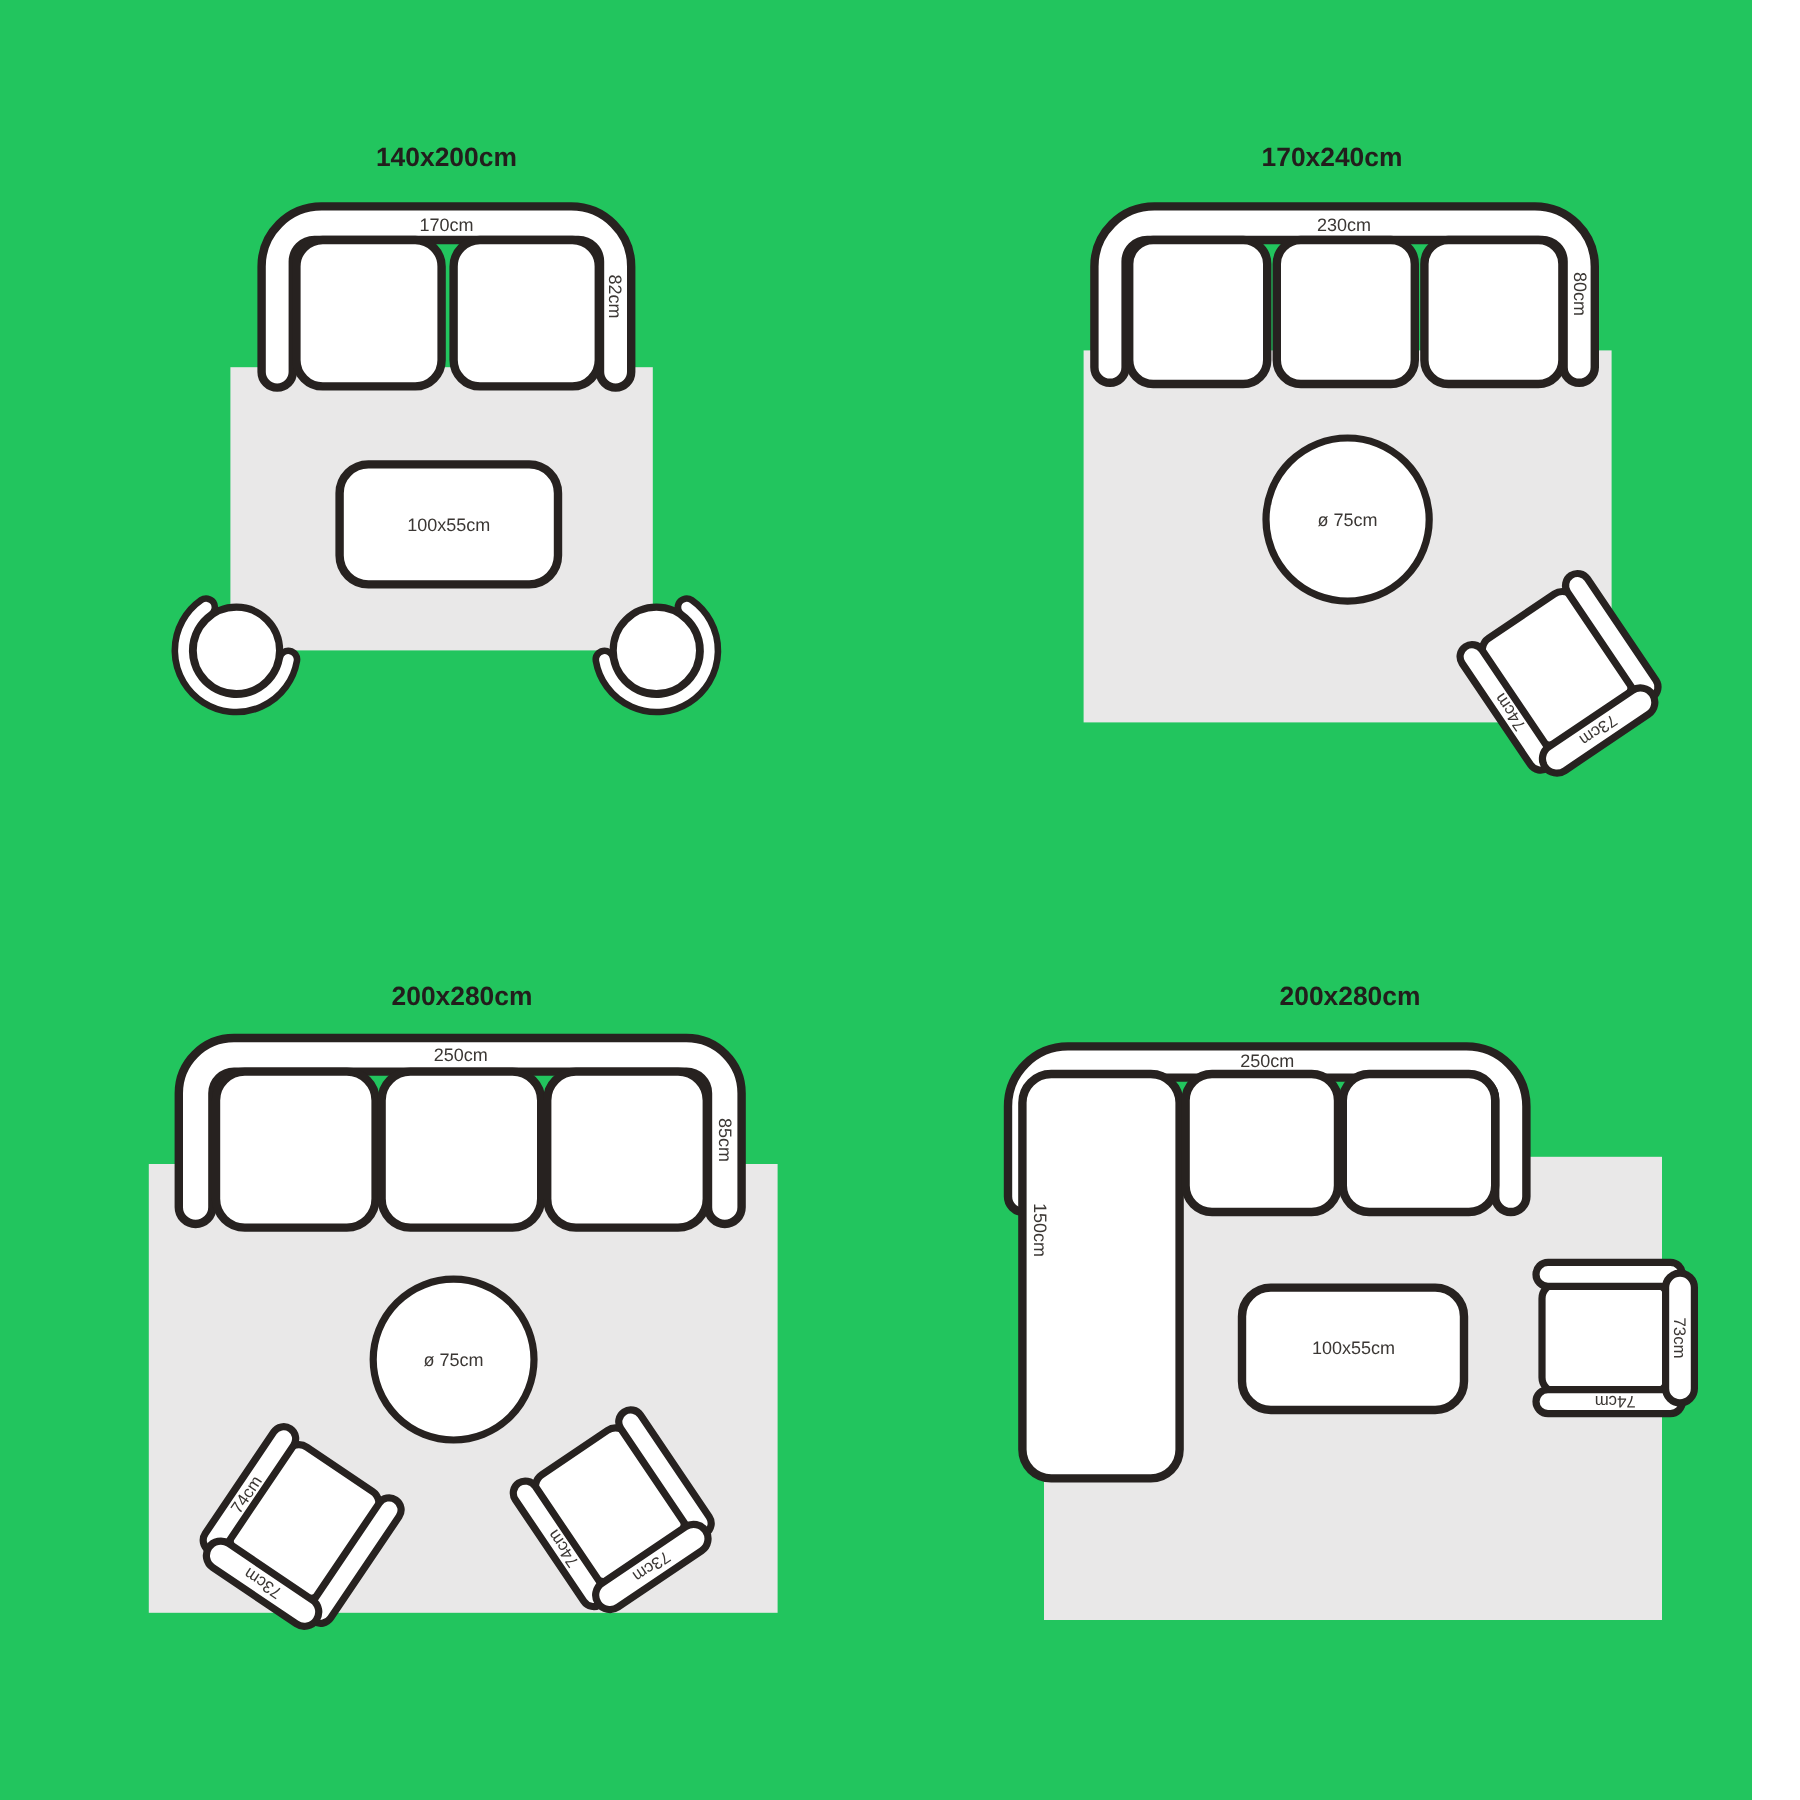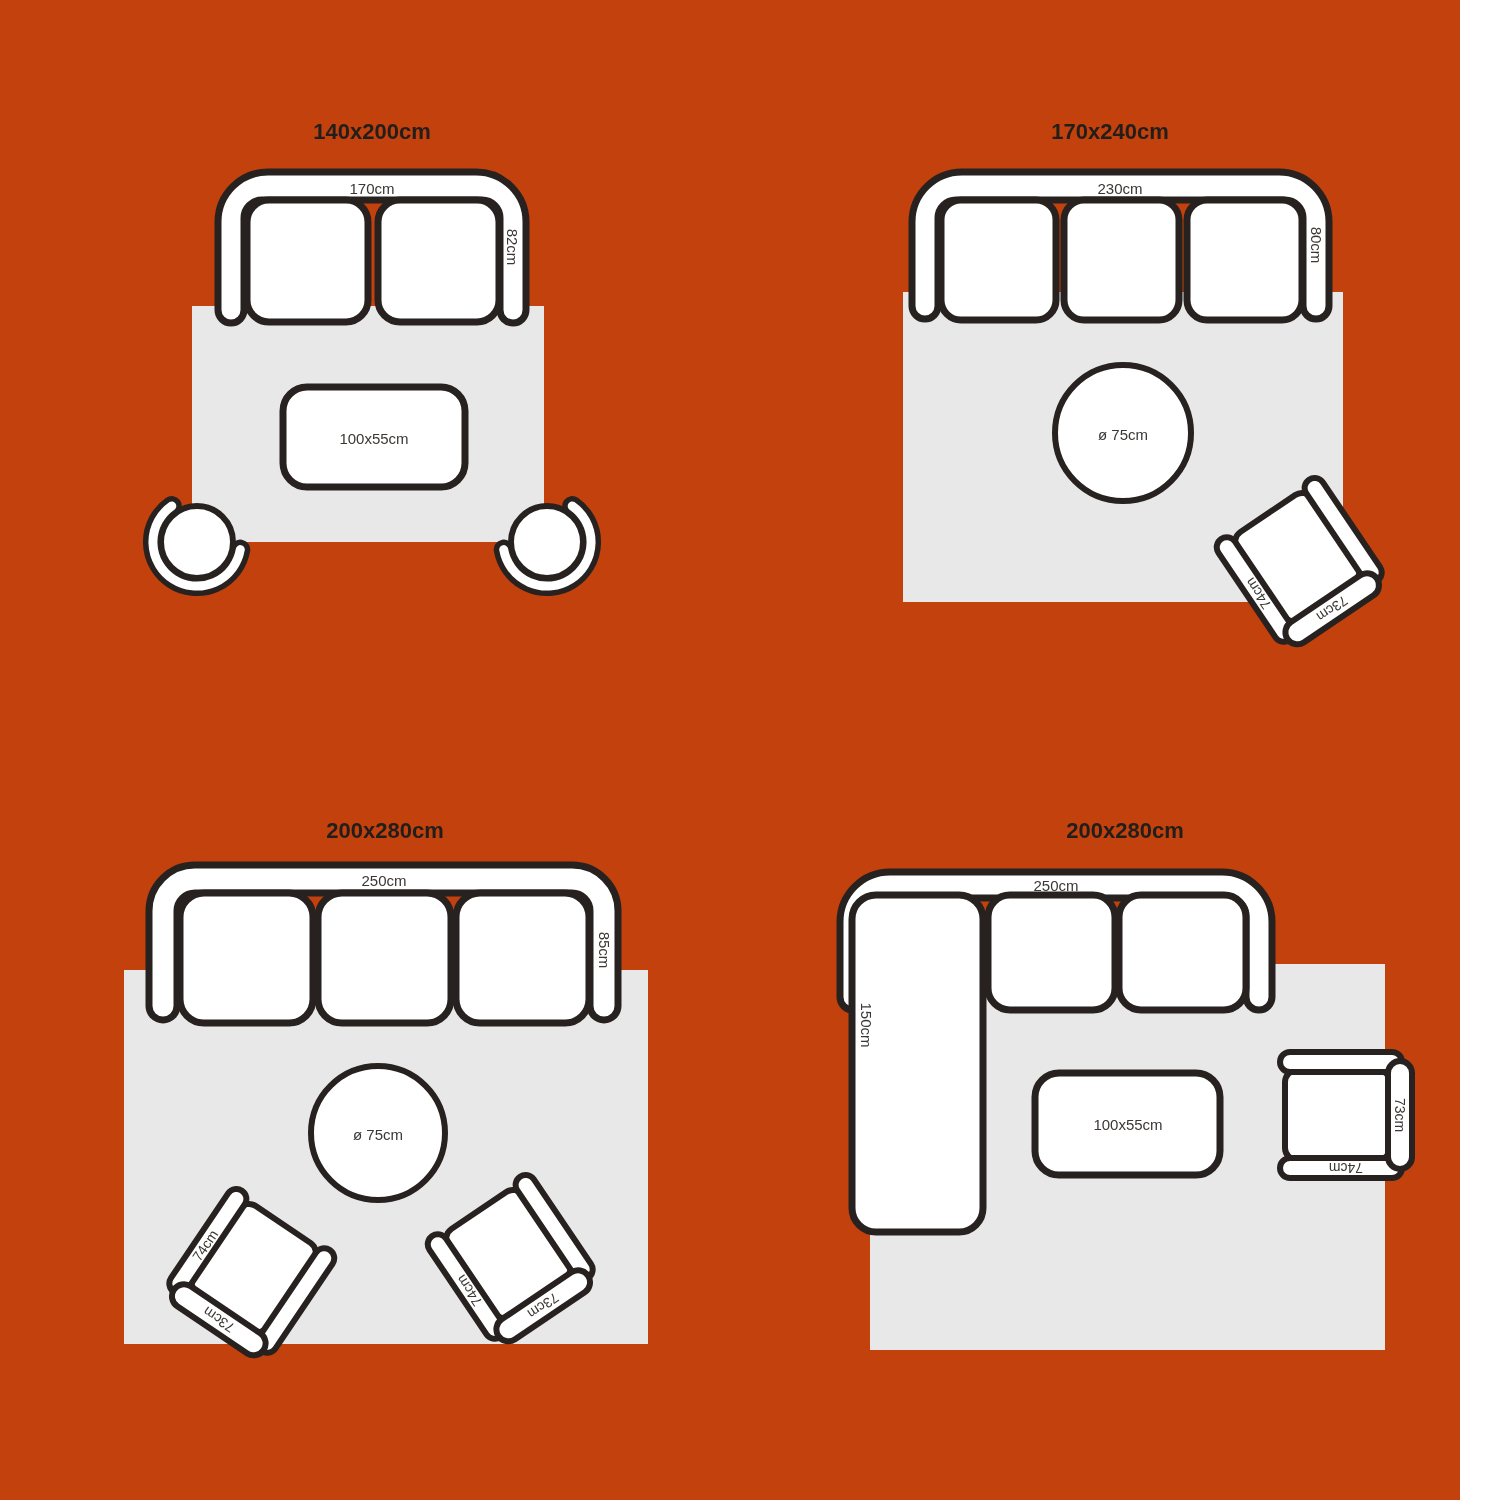--- a/index.html
+++ b/index.html
@@ -7,21 +7,21 @@
     padding: 0;
     background: #ffffff;
     width: 1500px;
     height: 1500px;
     font-family: "Liberation Sans", "DejaVu Sans", sans-serif;
   }
   #stage {
     position: relative;
     width: 1460px;
     height: 1500px;
-    background: #c2410c;
+    background: #22c55e;
   }
   svg { display: block; }
   svg text {
     text-anchor: middle;
     dominant-baseline: central;
     font-family: "Liberation Sans", "DejaVu Sans", sans-serif;
   }
   .title { font-size: 22px; font-weight: 700; fill: #221e1c; }
   .lbl { font-size: 15px; fill: #3b3734; }
   .chair-lbl { font-size: 14px; fill: #3b3734; }

